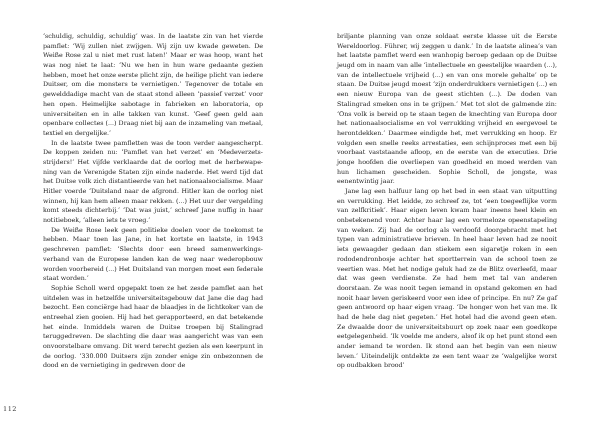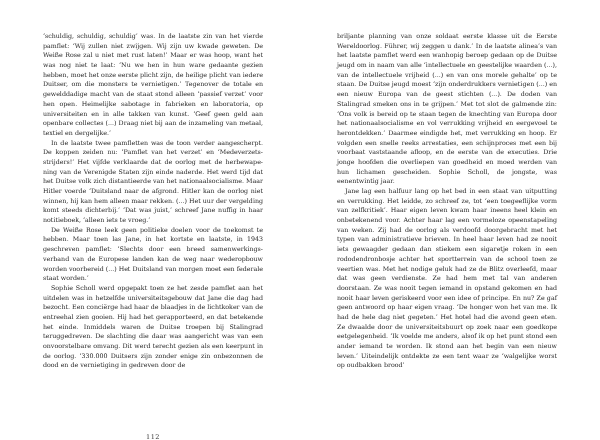--- a/index.html
+++ b/index.html
@@ -20,26 +20,24 @@
     hyphens: manual;
   }
   .page.left .textblock { left: 43px; }
   .page.right .textblock { left: 37px; }
   .textblock p { margin: 0; text-indent: 0; }
   .textblock p.indent { text-indent: 8px; }
   .folio {
     position: absolute;
     top: 405px;
     width: 300px;
-    text-align: center;
     font-family: "DejaVu Serif", serif;
     font-size: 6.5px;
     color: #333333;
     letter-spacing: 0.5px;
-    margin-top: 28px;
   }
   .page.left .folio { left: 3px; }
   .page.right .folio { left: -8px; }
 </style>
 </head>
 <body>
 
 <div class="spread">
   <div class="page left">
     <div class="textblock">

